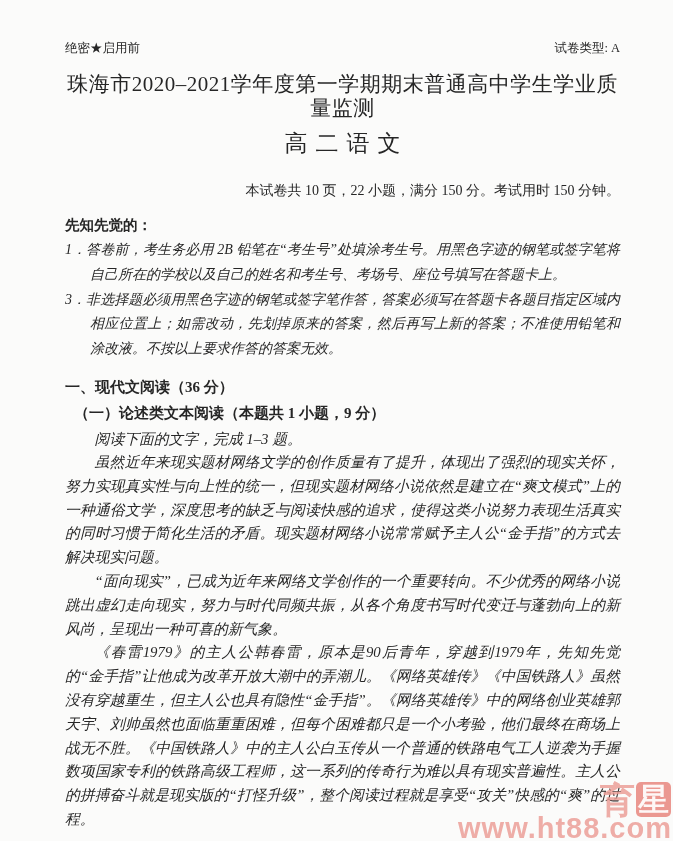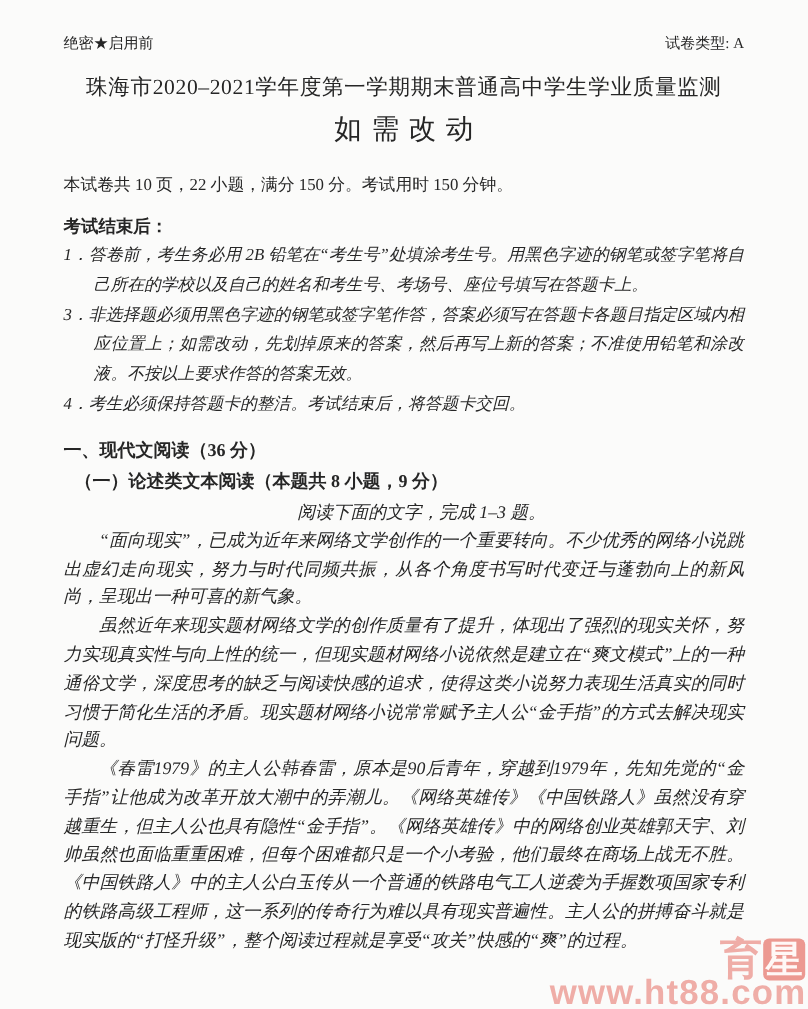--- a/index.html
+++ b/index.html
@@ -6,57 +6,58 @@
   html, body { width: 673px; height: 841px; }
   body {
     background: #fbfbfa;
     color: #262626;
     font-family: "Liberation Serif", "DejaVu Serif", serif;
     overflow: hidden;
     position: relative;
   }
   .page {
     position: absolute; inset: 0;
-    padding: 28px 53px 0 53px;
+    padding: 40px 53px 0 53px;
+    margin-left: 12px;
   }
   .topbar {
     display: flex; justify-content: space-between;
     font-size: 12.5px; line-height: 16px;
   }
   .title {
     text-align: center; font-weight: normal;
-    font-size: 18px; line-height: 24px;
+    font-size: 21px; line-height: 24px;
     margin-top: 16px; letter-spacing: 0.5px;
   }
   .subtitle {
     text-align: center; font-weight: normal;
     font-size: 23px; line-height: 30px;
     margin-top: 9px; letter-spacing: 8px; text-indent: 8px;
   }
   .exam-info {
-    text-align: left; font-size: 14px; line-height: 20px; margin-top: 22px;
+    text-align: right; font-size: 14px; line-height: 20px; margin-top: 22px;
   }
   .notice { margin-top: 12px; }
   .notice-heading { font-weight: bold; font-size: 14.5px; line-height: 25px; }
   .notice-item {
     font-size: 14px; line-height: 24.8px;
     padding-left: 25px; text-indent: -25px;
     font-style: italic; text-align: justify;
   }
   .section-heading {
     font-weight: bold; font-style: normal;
     font-size: 15px; line-height: 25px; margin-top: 13px;
   }
   .subsection-heading {
     font-weight: bold; font-size: 15px; line-height: 25px;
     padding-left: 9px; margin-top: 1px;
   }
   .instruction {
     font-size: 14.8px; line-height: 24px; text-indent: 2em;
-    font-style: italic; margin-top: 1px; text-align: center;
+    font-style: italic; margin-top: 1px;
   }
   .para {
     font-size: 14.8px; line-height: 23.8px; text-indent: 2em;
     text-align: justify; font-style: italic;
   }
   .watermark {
     position: absolute; right: 1px; bottom: -2px;
     color: #ec9c95; opacity: 0.82;
     pointer-events: none; z-index: 5;
     font-family: "Liberation Sans", "DejaVu Sans", sans-serif;
@@ -81,40 +82,39 @@
 
 <div class="page">
 
   <div class="topbar">
     <span>绝密★启用前</span>
     <span>试卷类型: A</span>
   </div>
 
   <h1 class="title">珠海市2020–2021学年度第一学期期末普通高中学生学业质量监测</h1>
 
-  <h2 class="subtitle">如需改动</h2>
+  <h2 class="subtitle">高二语文</h2>
 
   <p class="exam-info">本试卷共 10 页，22 小题，满分 150 分。考试用时 150 分钟。</p>
 
   <div class="notice">
-    <p class="notice-heading">考试结束后：</p>
+    <p class="notice-heading">先知先觉的：</p>
     <p class="notice-item">1．答卷前，考生务必用 2B 铅笔在“考生号”处填涂考生号。用黑色字迹的钢笔或签字笔将自己所在的学校以及自己的姓名和考生号、考场号、座位号填写在答题卡上。</p>
     <p class="notice-item">3．非选择题必须用黑色字迹的钢笔或签字笔作答，答案必须写在答题卡各题目指定区域内相应位置上；如需改动，先划掉原来的答案，然后再写上新的答案；不准使用铅笔和涂改液。不按以上要求作答的答案无效。</p>
-    <p class="notice-item">4．考生必须保持答题卡的整洁。考试结束后，将答题卡交回。</p>
   </div>
 
   <p class="section-heading">一、现代文阅读（36 分）</p>
 
-  <p class="subsection-heading">（一）论述类文本阅读（本题共 8 小题，9 分）</p>
+  <p class="subsection-heading">（一）论述类文本阅读（本题共 1 小题，9 分）</p>
 
   <p class="instruction">阅读下面的文字，完成 1–3 题。</p>
 
   <div>
+    <p class="para">虽然近年来现实题材网络文学的创作质量有了提升，体现出了强烈的现实关怀，努力实现真实性与向上性的统一，但现实题材网络小说依然是建立在“爽文模式”上的一种通俗文学，深度思考的缺乏与阅读快感的追求，使得这类小说努力表现生活真实的同时习惯于简化生活的矛盾。现实题材网络小说常常赋予主人公“金手指”的方式去解决现实问题。</p>
     <p class="para">“面向现实”，已成为近年来网络文学创作的一个重要转向。不少优秀的网络小说跳出虚幻走向现实，努力与时代同频共振，从各个角度书写时代变迁与蓬勃向上的新风尚，呈现出一种可喜的新气象。</p>
-    <p class="para">虽然近年来现实题材网络文学的创作质量有了提升，体现出了强烈的现实关怀，努力实现真实性与向上性的统一，但现实题材网络小说依然是建立在“爽文模式”上的一种通俗文学，深度思考的缺乏与阅读快感的追求，使得这类小说努力表现生活真实的同时习惯于简化生活的矛盾。现实题材网络小说常常赋予主人公“金手指”的方式去解决现实问题。</p>
     <p class="para">《春雷1979》的主人公韩春雷，原本是90后青年，穿越到1979年，先知先觉的“金手指”让他成为改革开放大潮中的弄潮儿。《网络英雄传》《中国铁路人》虽然没有穿越重生，但主人公也具有隐性“金手指”。《网络英雄传》中的网络创业英雄郭天宇、刘帅虽然也面临重重困难，但每个困难都只是一个小考验，他们最终在商场上战无不胜。《中国铁路人》中的主人公白玉传从一个普通的铁路电气工人逆袭为手握数项国家专利的铁路高级工程师，这一系列的传奇行为难以具有现实普遍性。主人公的拼搏奋斗就是现实版的“打怪升级”，整个阅读过程就是享受“攻关”快感的“爽”的过程。</p>
 
   </div>
 
   <div class="watermark">
     <div class="wm-row1">
       <span>育</span>
         <span class="wm-logo">星</span>
     </div>
     <div class="wm-row2">www.ht88.com</div>

